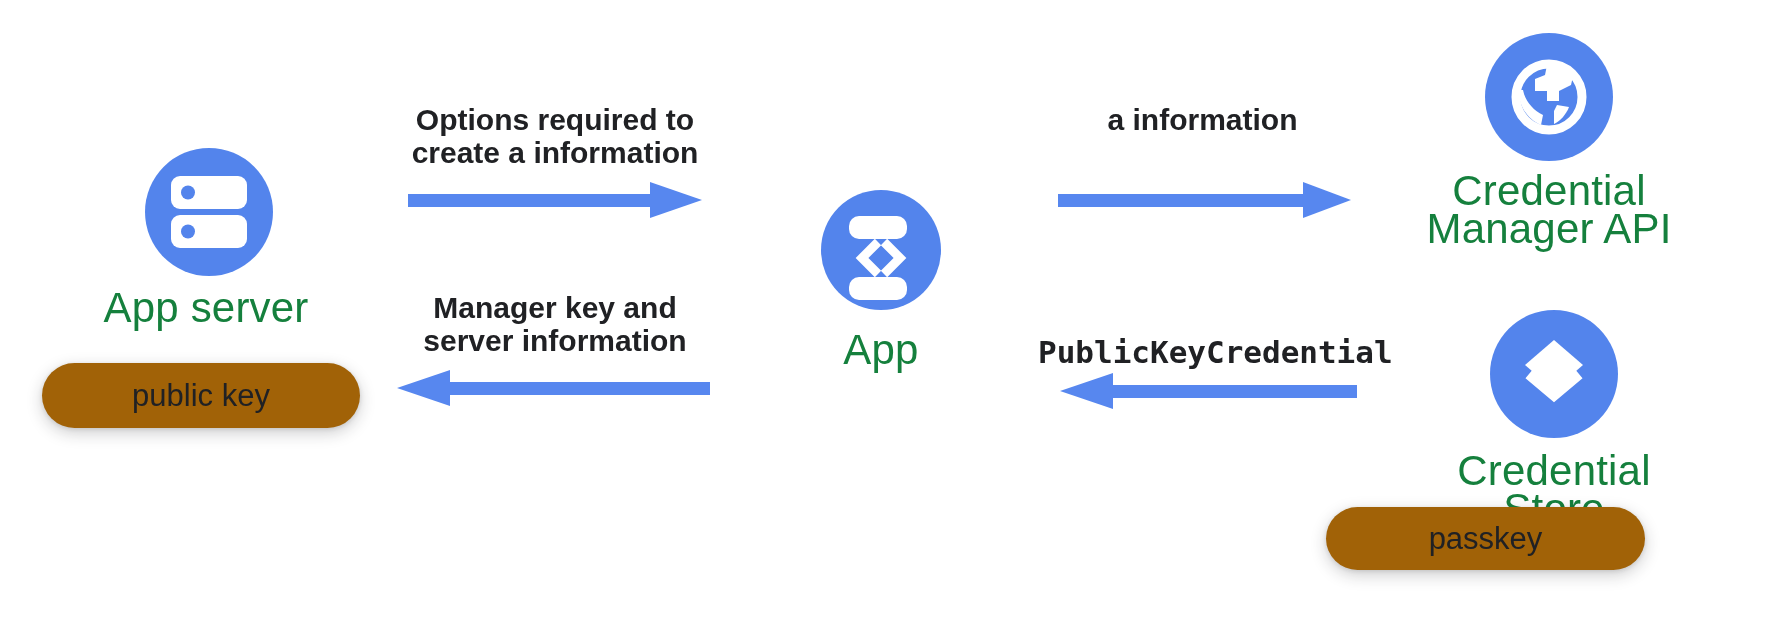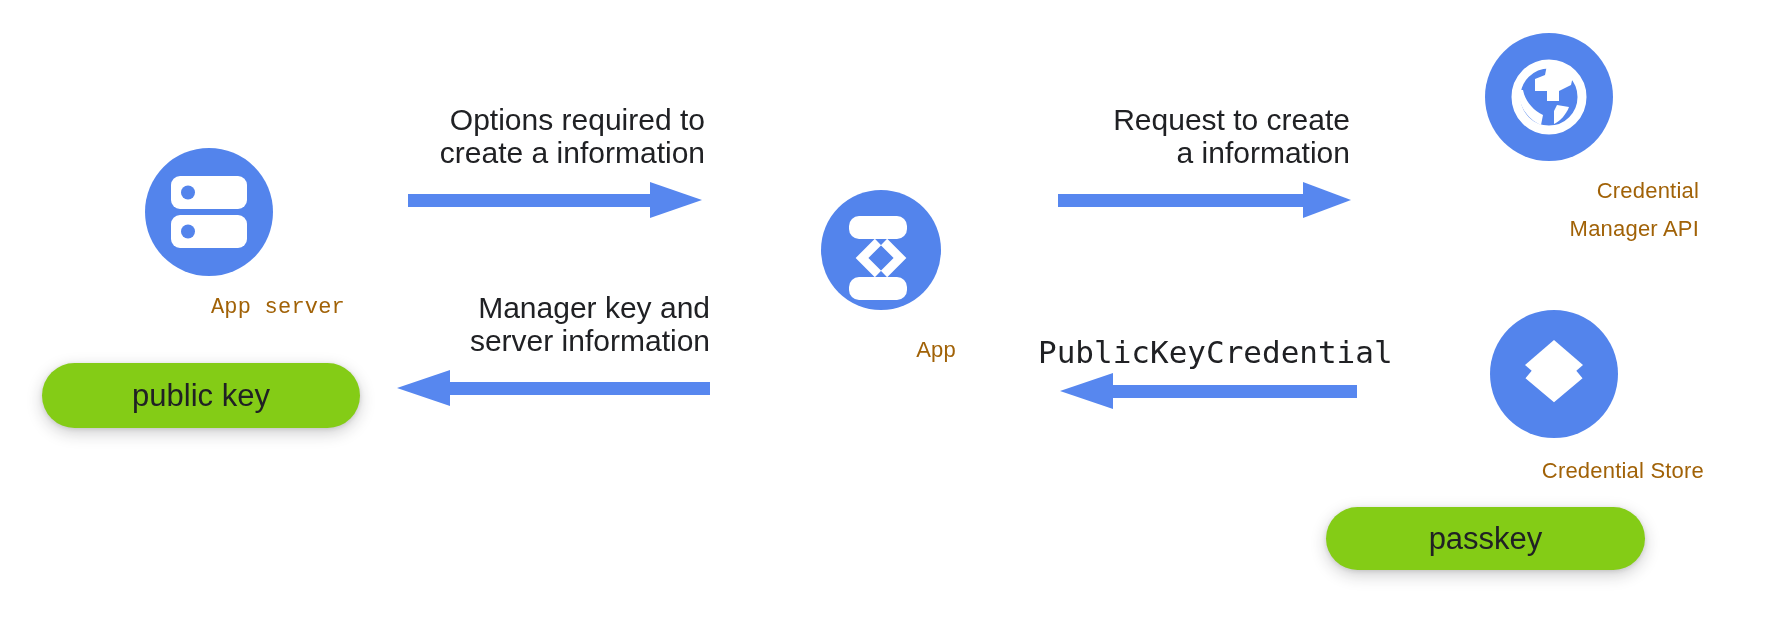--- a/index.html
+++ b/index.html
@@ -10,38 +10,38 @@
     font-family:"Liberation Sans", sans-serif;
     color:#202124;
     overflow:hidden;
   }
   .circle{
     position:absolute;border-radius:50%;
     background:var(--node-blue,#5384EC);
     display:flex;align-items:center;justify-content:center;
   }
   .node-label{
-    position:absolute;text-align:right;
-    font-size:22px;font-weight:500;line-height:38px;color:#a16207;
+    position:absolute;text-align:center;
+    font-size:42px;font-weight:500;line-height:38px;color:#15803d;
     letter-spacing:0.2px;
   }
   .pill{
-    position:absolute;background:#84cc16;border-radius:34px;
+    position:absolute;background:#a16207;border-radius:34px;
     display:flex;align-items:center;justify-content:center;
     font-size:31px;font-weight:500;color:#202124;
     box-shadow:0 5px 16px rgba(32,33,36,0.22), 0 1px 4px rgba(32,33,36,0.12);
   }
   .arrow-label{
-    position:absolute;text-align:right;
-    font-size:30px;font-weight:400;line-height:33px;color:#202124;
+    position:absolute;text-align:center;
+    font-size:30px;font-weight:700;line-height:33px;color:#202124;
   }
   .mono-label{
     position:absolute;white-space:nowrap;
     font-family:"DejaVu Sans Mono", monospace;
-    font-size:31px;font-weight:400;color:#202124;
+    font-size:31px;font-weight:700;color:#202124;
   }
   .shaft{
     position:absolute;height:13px;
     background:var(--arrow-blue,#5787EF);
   }
   .head-right{
     position:absolute;width:0;height:0;
     border-top:18px solid transparent;
     border-bottom:18px solid transparent;
     border-left:52px solid var(--arrow-blue,#5787EF);
@@ -60,21 +60,21 @@
 <div class="stage">
 
   <div class="circle" style="left:145px;top:148px;width:128px;height:128px;">
     <svg width="128" height="128" viewBox="0 0 128 128">
       <rect x="26" y="28" width="76" height="33" rx="9" fill="#ffffff"></rect>
       <circle cx="43" cy="44.5" r="7" style="fill:var(--node-blue,#5384EC)"></circle>
       <rect x="26" y="67" width="76" height="33" rx="9" fill="#ffffff"></rect>
       <circle cx="43" cy="83.5" r="7" style="fill:var(--node-blue,#5384EC)"></circle>
     </svg>
   </div>
-  <div class="node-label" style="left:45px;top:289px;width:300px;font-family:Liberation Mono, monospace;">App server</div>
+  <div class="node-label" style="left:56px;top:289px;width:300px;">App server</div>
   <div class="pill" style="left:42px;top:363px;width:318px;height:65px;">
     <span>public key</span>
   </div>
 
   <div class="arrow-label" style="left:405px;top:103px;width:300px;">
     <div>Options required to</div>
     <div>create a information</div>
   </div>
   <div class="shaft" style="left:408px;top:194px;width:242px;"></div>
   <div class="head-right" style="left:650px;top:182px;"></div>
@@ -90,21 +90,20 @@
     <svg width="120" height="120" viewBox="0 0 120 120">
       <rect x="28" y="26" width="58" height="23" rx="10" fill="#ffffff"></rect>
       <rect x="28" y="87" width="58" height="23" rx="10" fill="#ffffff"></rect>
       <polyline points="57,52 41,68 57,84" stroke="#ffffff" stroke-width="9" fill="none"></polyline>
       <polyline points="63,52 79,68 63,84" stroke="#ffffff" stroke-width="9" fill="none"></polyline>
     </svg>
   </div>
   <div class="node-label" style="left:806px;top:331px;width:150px;">App</div>
 
   <div class="arrow-label" style="left:1055px;top:103px;width:295px;">
-    <div>Request to create</div>
     <div>a information</div>
   </div>
   <div class="shaft" style="left:1058px;top:194px;width:245px;"></div>
   <div class="head-right" style="left:1303px;top:182px;border-left-width:48px;"></div>
 
   <div class="mono-label" style="left:1038px;top:334px;">PublicKeyCredential</div>
   <div class="head-left" style="left:1060px;top:373px;"></div>
   <div class="shaft" style="left:1113px;top:385px;width:244px;"></div>
 
   <div class="circle" style="left:1485px;top:33px;width:128px;height:128px;">

